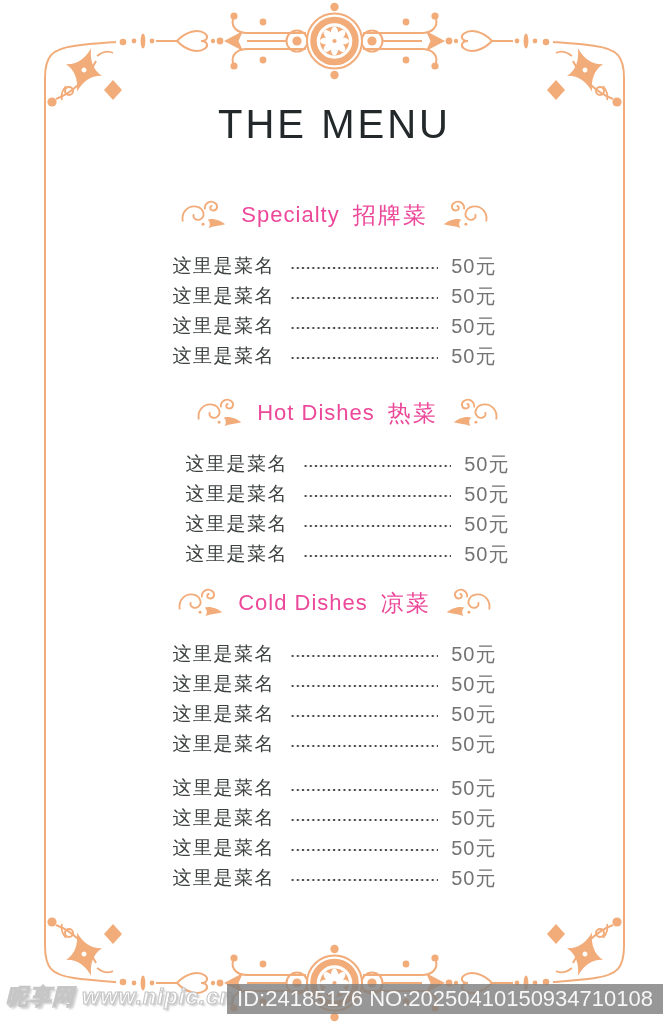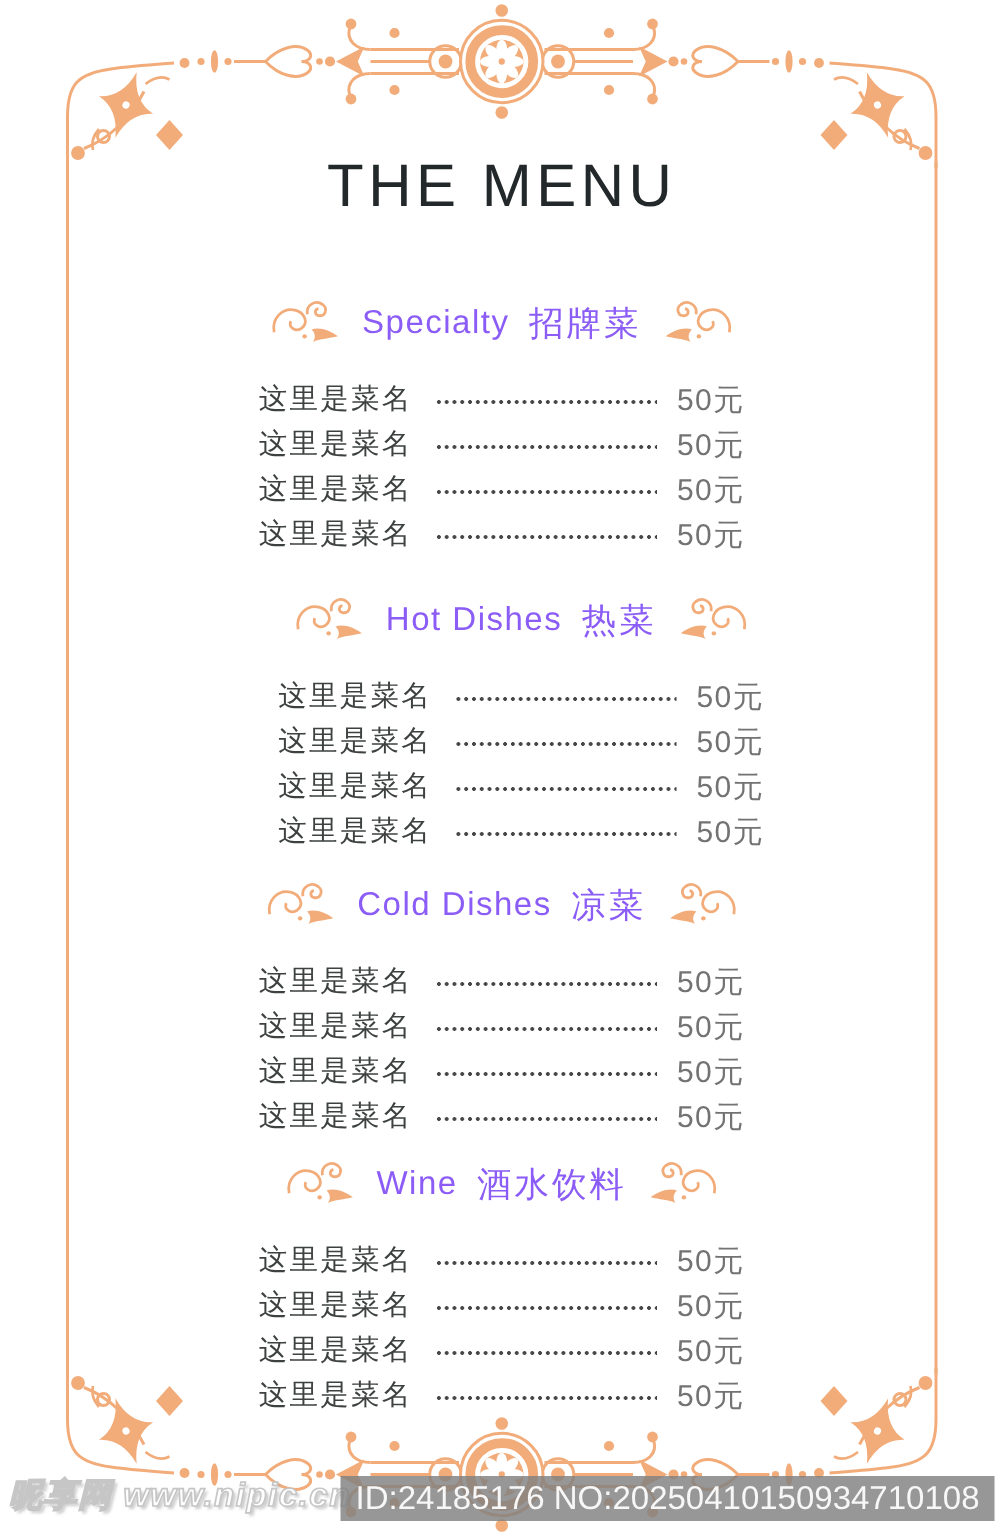--- a/index.html
+++ b/index.html
@@ -29,21 +29,21 @@
   }
   .menu-section{margin:0;}
   .menu-section:nth-child(1){margin-top:52px;}
   .menu-section:nth-child(2){margin-top:26px;padding-left:26px;}
   .menu-section:nth-child(3){margin-top:18px;}
   .menu-section:nth-child(4){margin-top:14px;}
   .section-header{
     height:32px;line-height:32px;
     display:flex;align-items:center;justify-content:center;
     gap:13px;margin-bottom:20px;
-    color:#8b5cf6;
+    color:#ec4899;
   }
   .section-title-en{font-size:22px;letter-spacing:1px;}
   .section-title-zh{font-size:23px;letter-spacing:2px;font-weight:500;}
   .flourish{width:48px;height:32px;flex:0 0 auto;}
   .flourish.right{transform:scaleX(-1);}
 
   .section-items{width:324px;margin:0 auto;}
   .menu-row{height:30px;display:flex;align-items:center;}
   .dish-name{font-size:19px;letter-spacing:1.5px;color:#3d4240;white-space:nowrap;}
   .dotted-leader{
@@ -272,30 +272,20 @@
 
   <div class="menu-row">
     <span class="dish-name">这里是菜名</span>
     <span class="dotted-leader"></span>
     <span class="dish-price">50元</span>
   </div>
 </div>
   </div>
 
   <div class="menu-section">
-    <div class="section-header">
-      <svg class="flourish left" viewBox="0 0 52 34">
-              <use href="#flourish-shape"></use>
-            </svg>
-      <span class="section-title-en">Wine</span>
-      <span class="section-title-zh">酒水饮料</span>
-      <svg class="flourish right" viewBox="0 0 52 34">
-              <use href="#flourish-shape"></use>
-            </svg>
-    </div>
     <div class="section-items">
   <div class="menu-row">
     <span class="dish-name">这里是菜名</span>
     <span class="dotted-leader"></span>
     <span class="dish-price">50元</span>
   </div>
 
   <div class="menu-row">
     <span class="dish-name">这里是菜名</span>
     <span class="dotted-leader"></span>

